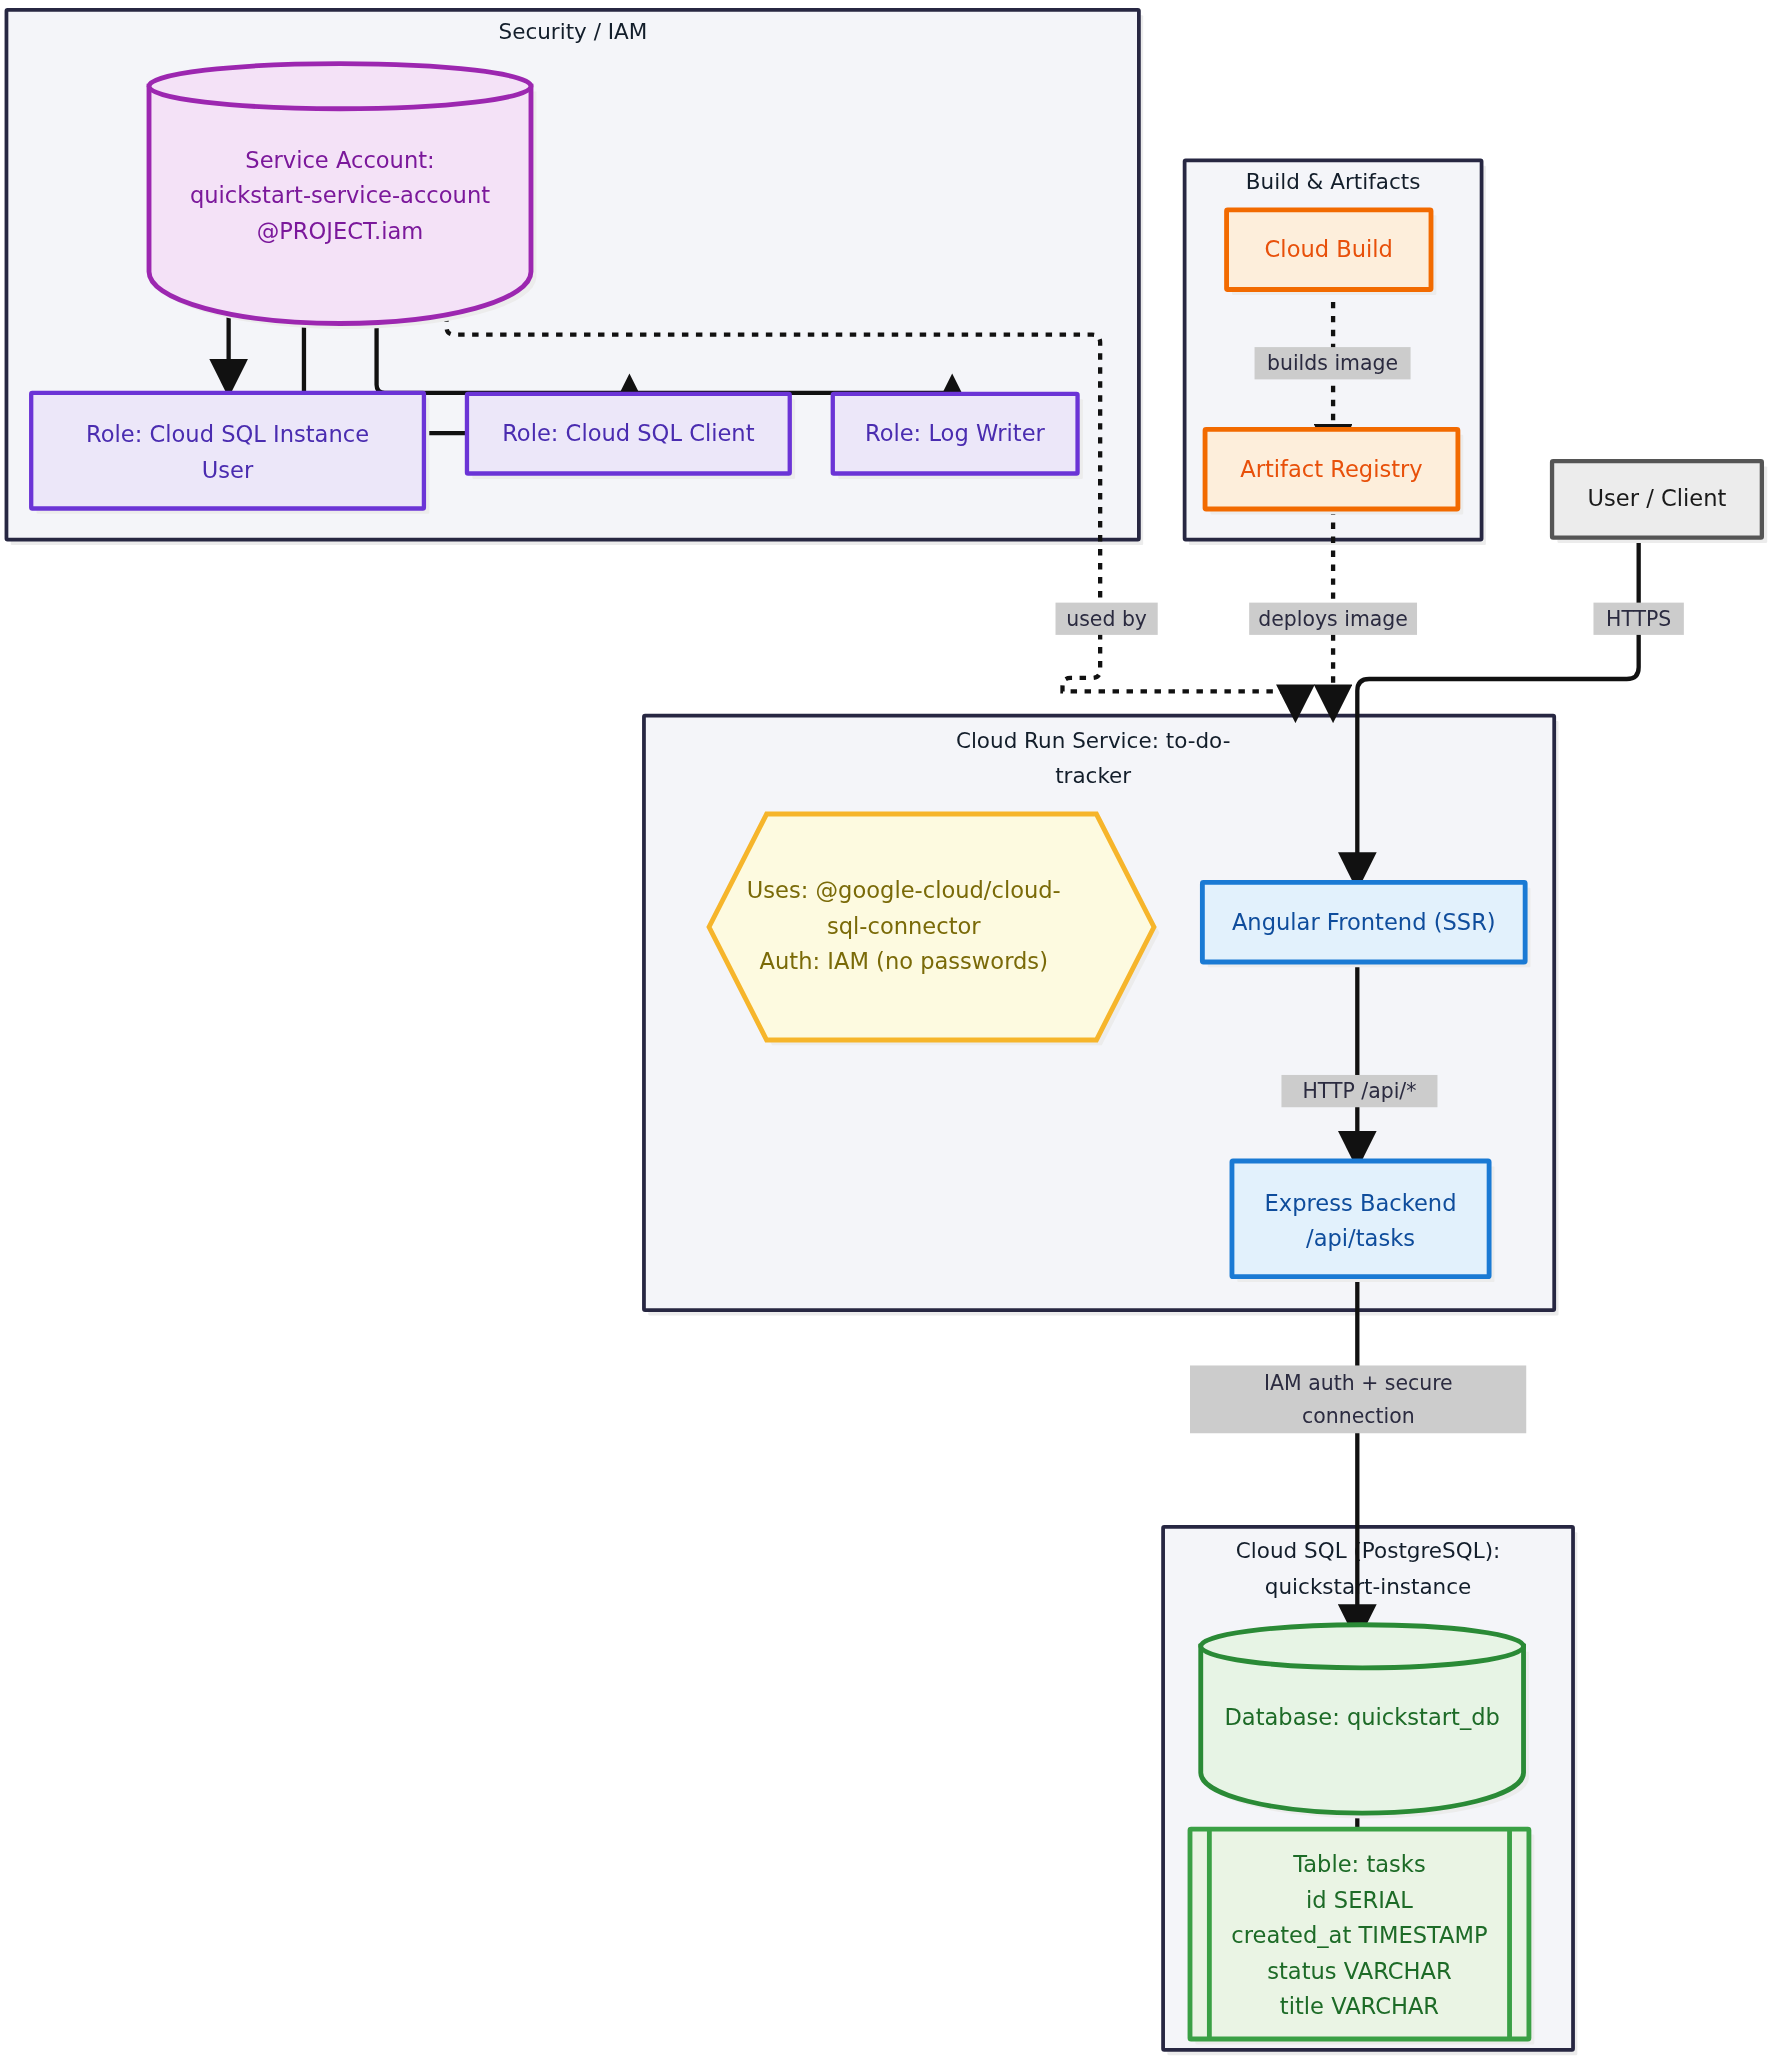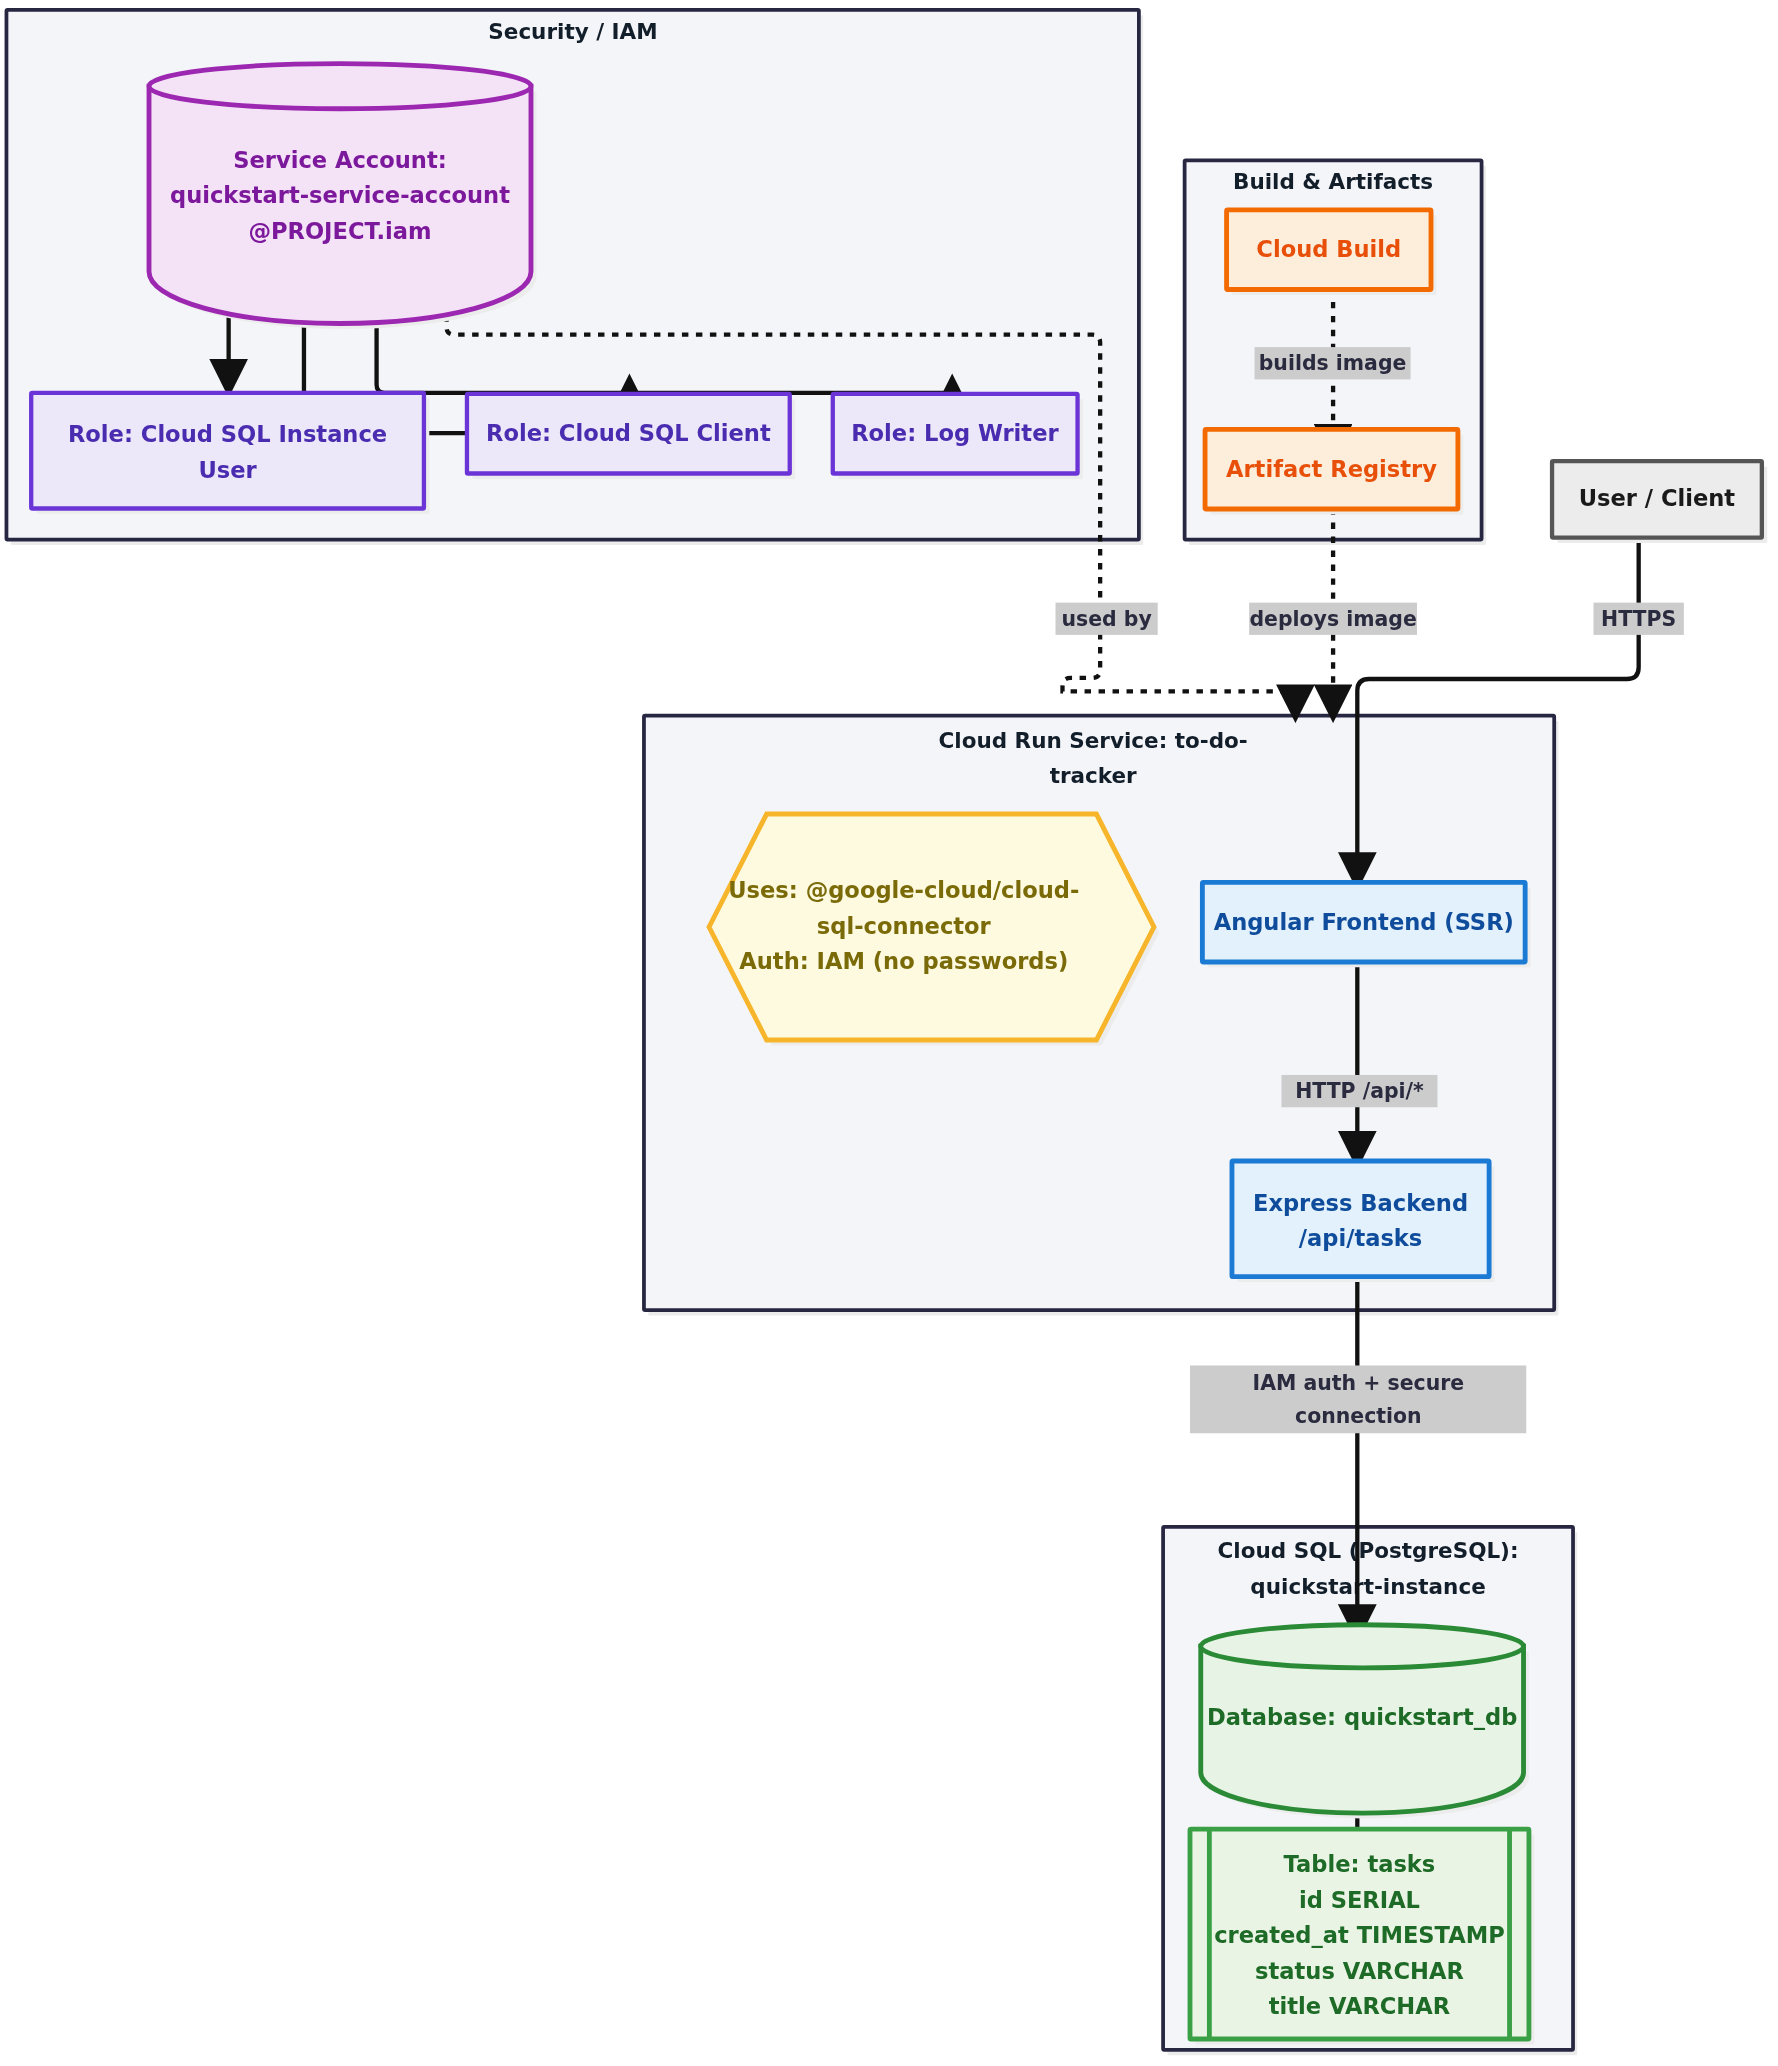--- a/index.html
+++ b/index.html
@@ -10,21 +10,20 @@
   body {
     width: 1778px;
     height: 2066px;
     font-family: "DejaVu Sans", sans-serif;
     overflow: hidden;
   }
   #diagram {
     position: relative;
     width: 1778px;
     height: 2066px;
-    font-weight: bold;
   }
   svg.layer {
     position: absolute;
     top: 0;
     left: 0;
     width: 1778px;
     height: 2066px;
   }
   .node-text {
     font-family: "DejaVu Sans", sans-serif;

